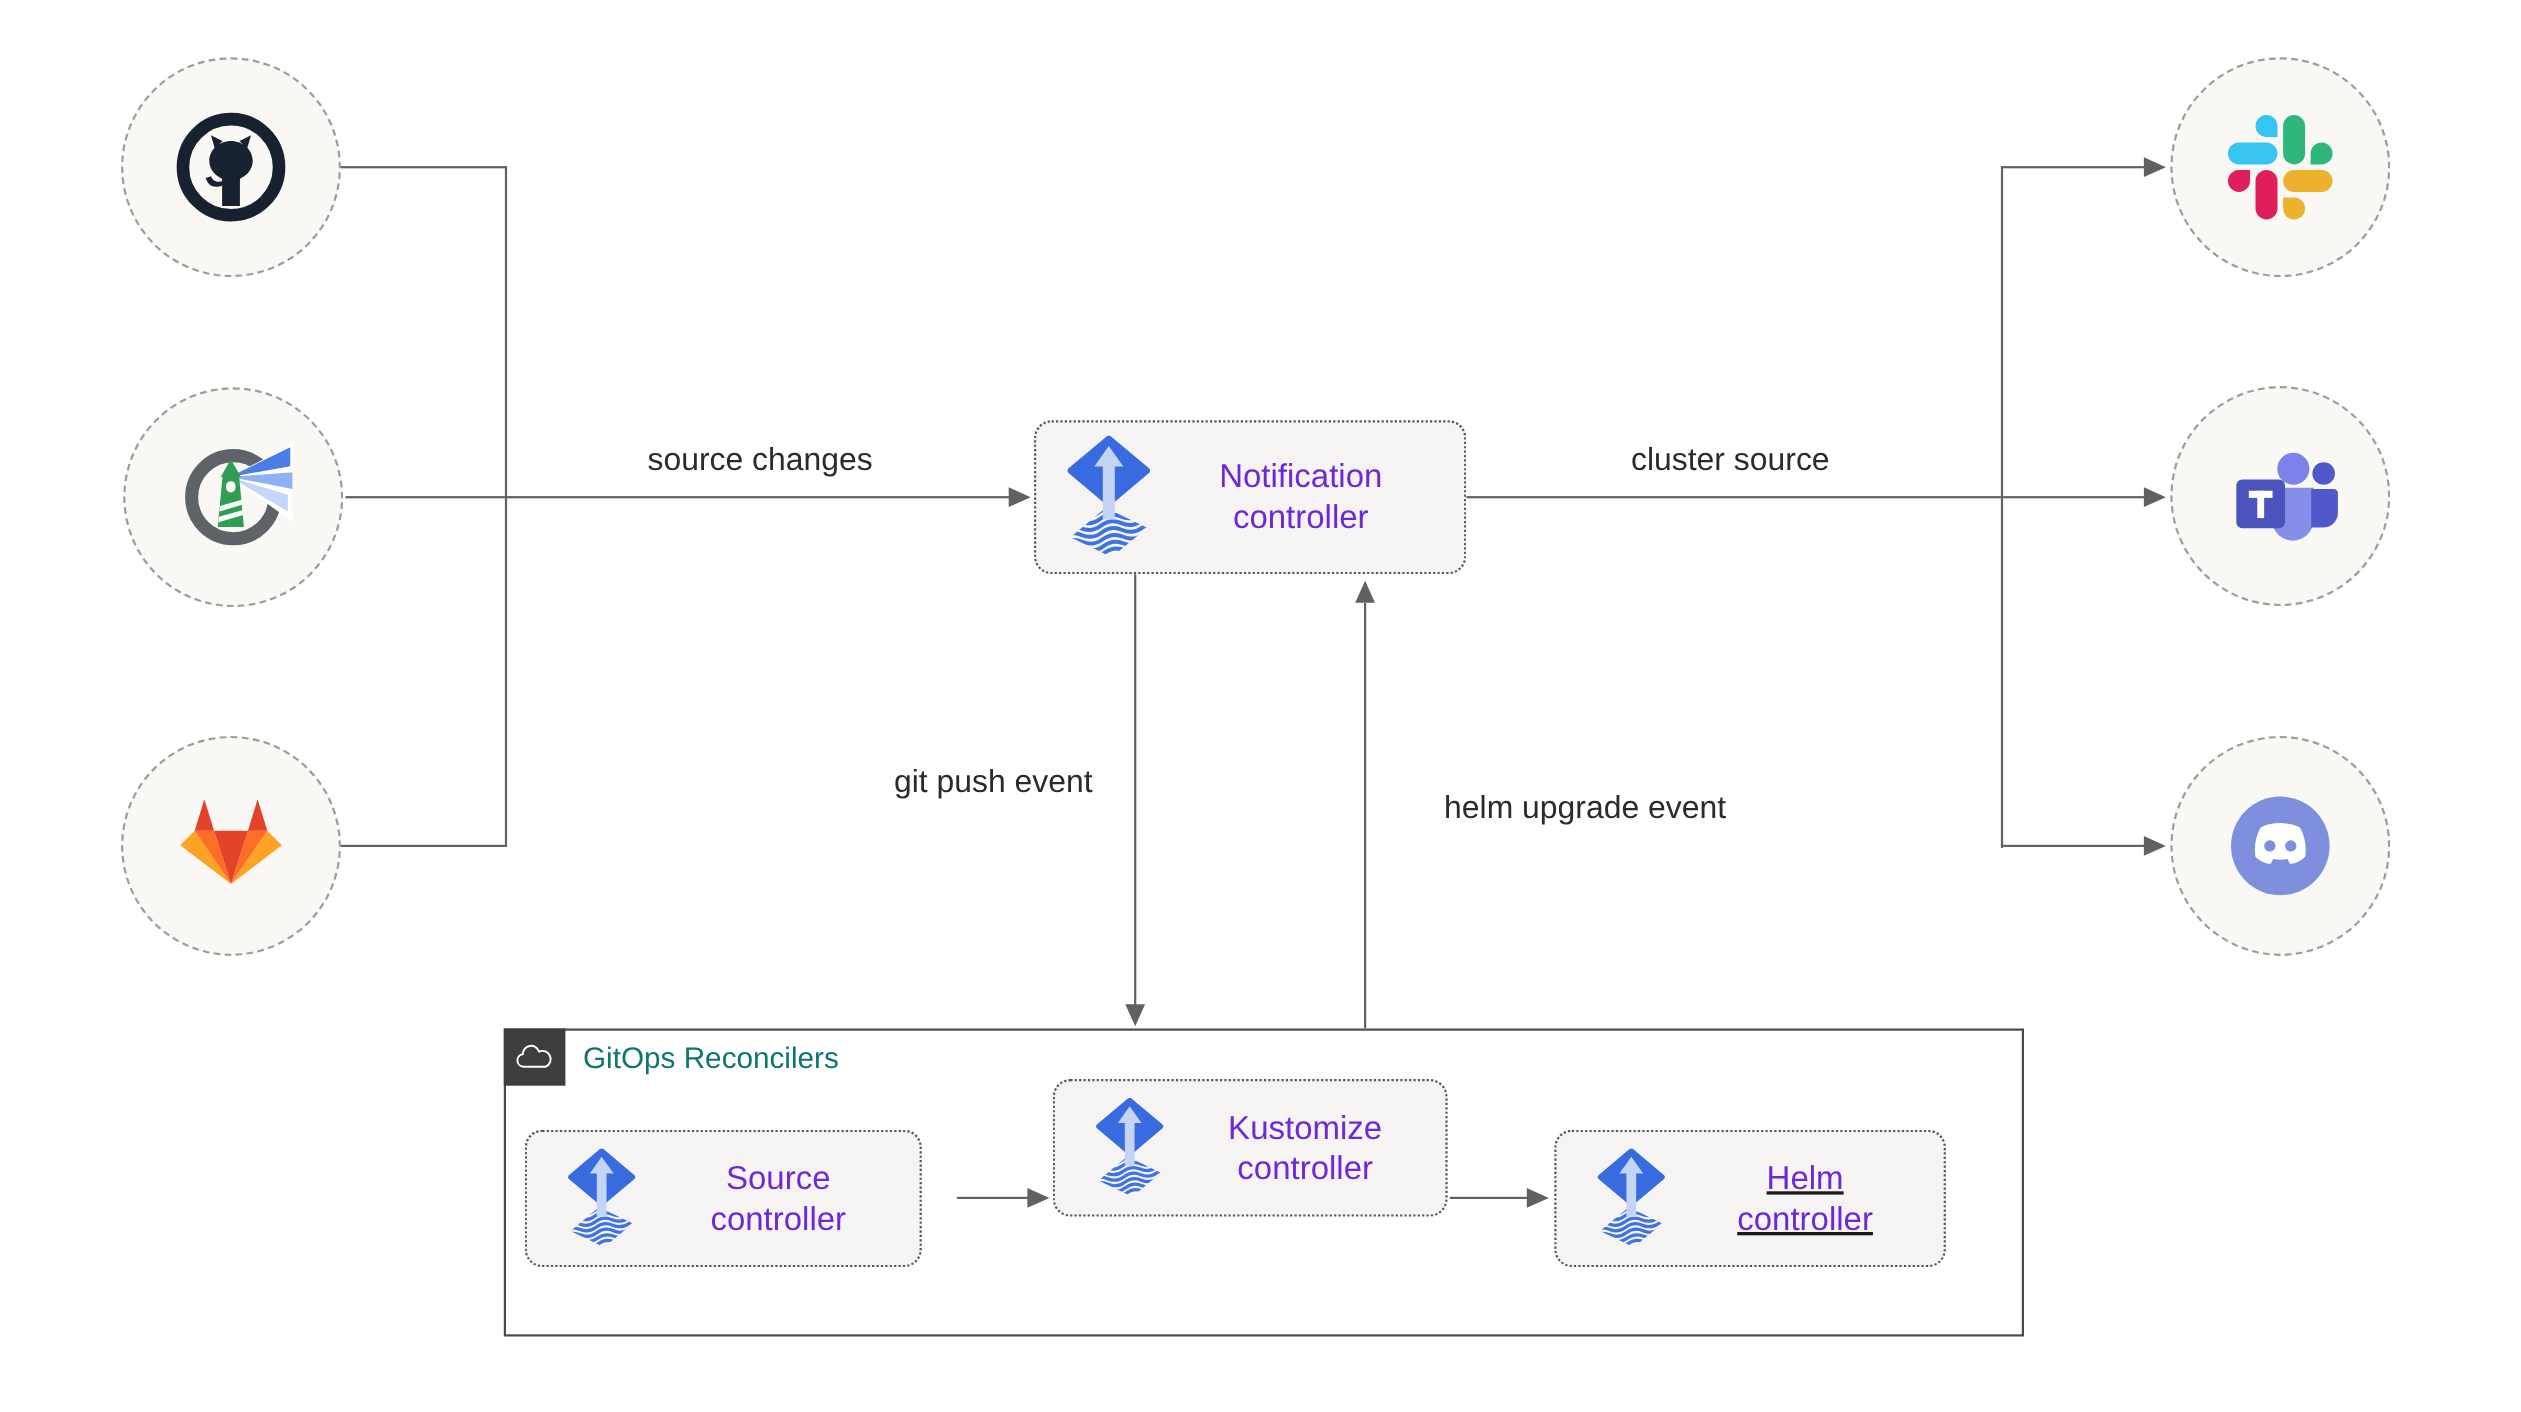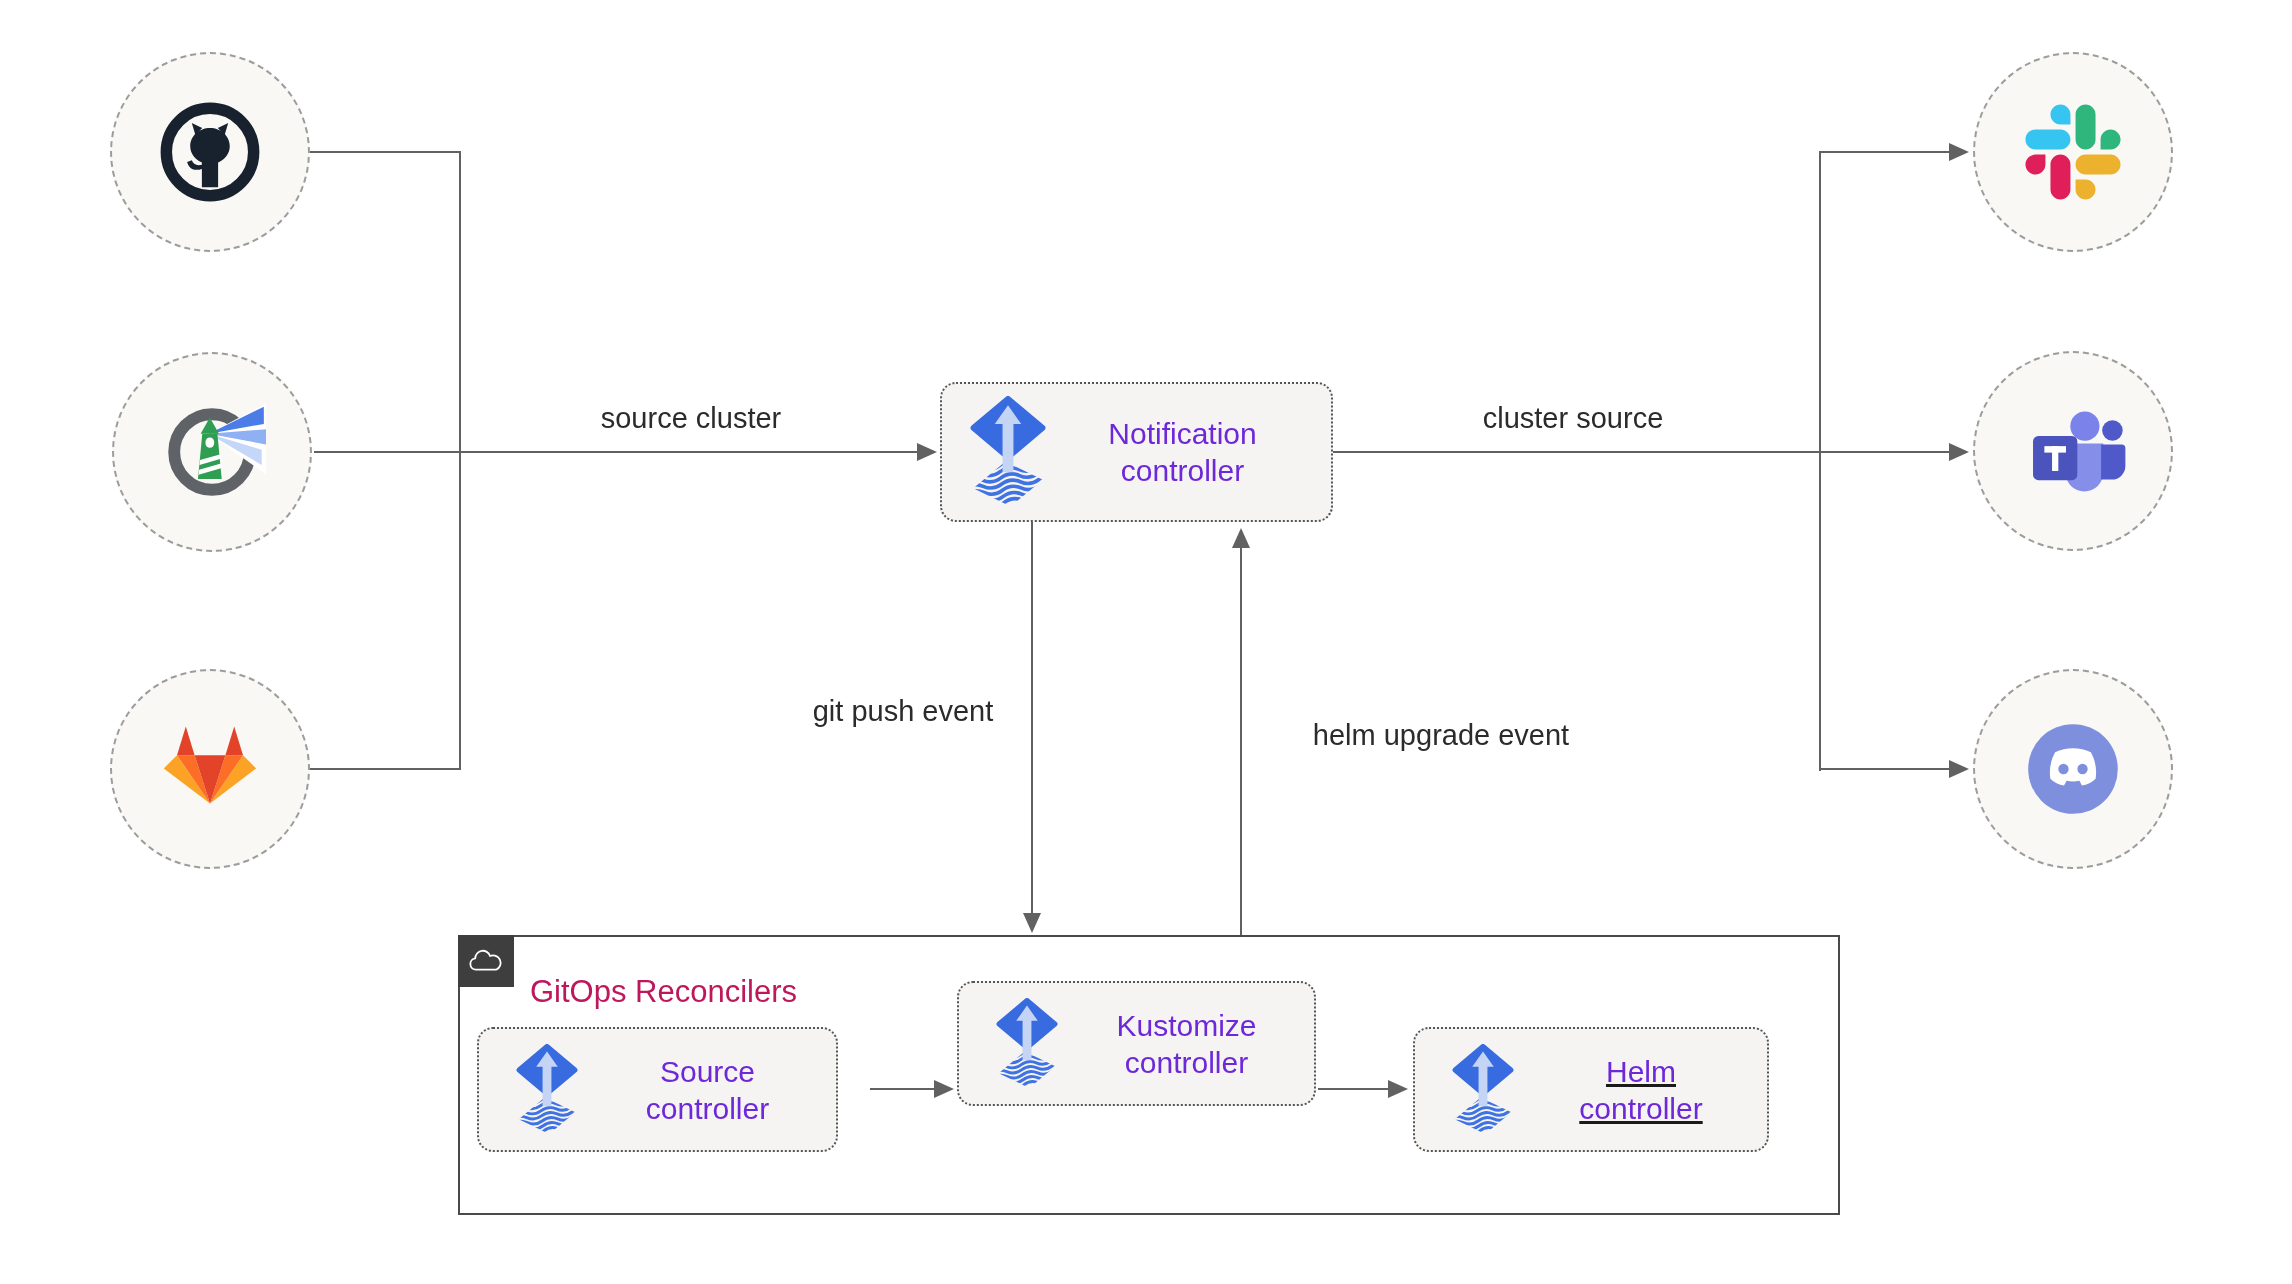--- a/index.html
+++ b/index.html
@@ -31,22 +31,22 @@
     position:absolute;background:#f5f4f2;border:2px dotted #555555;border-radius:16px;
     display:flex;align-items:center;box-sizing:border-box;
   }
   .ctrl-box .flux{flex:0 0 auto;}
   .ctrl-label{flex:1 1 auto;text-align:center;font-size:30px;line-height:37px;color:#6d28d9;}
   
   .gitops-box{position:absolute;left:458px;top:935px;width:1382px;height:280px;
     border:2px solid #4a4a4a;background:#ffffff;box-sizing:border-box;}
   .gitops-header-square{position:absolute;left:458px;top:935px;width:56px;height:52px;
     background:#3e3e3e;display:flex;align-items:center;justify-content:center;}
-  .gitops-title{position:absolute;left:530px;top:965px;height:52px;line-height:54px;
-    font-size:31px;color:#be185d;white-space:nowrap;}
+  .gitops-title{position:absolute;left:530px;top:935px;height:52px;line-height:54px;
+    font-size:27px;color:#0f766e;white-space:nowrap;}
   .hidden-defs{position:absolute;width:0;height:0;overflow:hidden;}
 </style>
 </head>
 <body>
 
 <div class="canvas">
 
   <svg class="hidden-defs" aria-hidden="true">
     <defs>
       <g id="flux-def">
@@ -159,21 +159,21 @@
     <svg width="112" height="112" viewBox="0 0 100 100">
         <use href="#discord-def"></use>
       </svg>
   </div>
 
   <div class="h-line" style="left:310px;top:151px;width:150px;"></div>
   <div class="h-line" style="left:310px;top:768px;width:150px;"></div>
   <div class="v-line" style="left:459px;top:151px;height:619px;"></div>
   <div class="h-line" style="left:314px;top:451px;width:605px;"></div>
   <div class="ah right" style="left:917px;top:443px;"></div>
-  <div class="edge-label" style="left:691px;top:402px;">source cluster</div>
+  <div class="edge-label" style="left:691px;top:402px;">source changes</div>
 
   <div class="h-line" style="left:1333px;top:451px;width:488px;"></div>
   <div class="v-line" style="left:1819px;top:151px;height:620px;"></div>
   <div class="h-line" style="left:1819px;top:151px;width:132px;"></div>
   <div class="ah right" style="left:1949px;top:143px;"></div>
   <div class="h-line" style="left:1821px;top:451px;width:130px;"></div>
   <div class="ah right" style="left:1949px;top:443px;"></div>
   <div class="h-line" style="left:1819px;top:768px;width:132px;"></div>
   <div class="ah right" style="left:1949px;top:760px;"></div>
   <div class="edge-label" style="left:1573px;top:402px;">cluster source</div>

